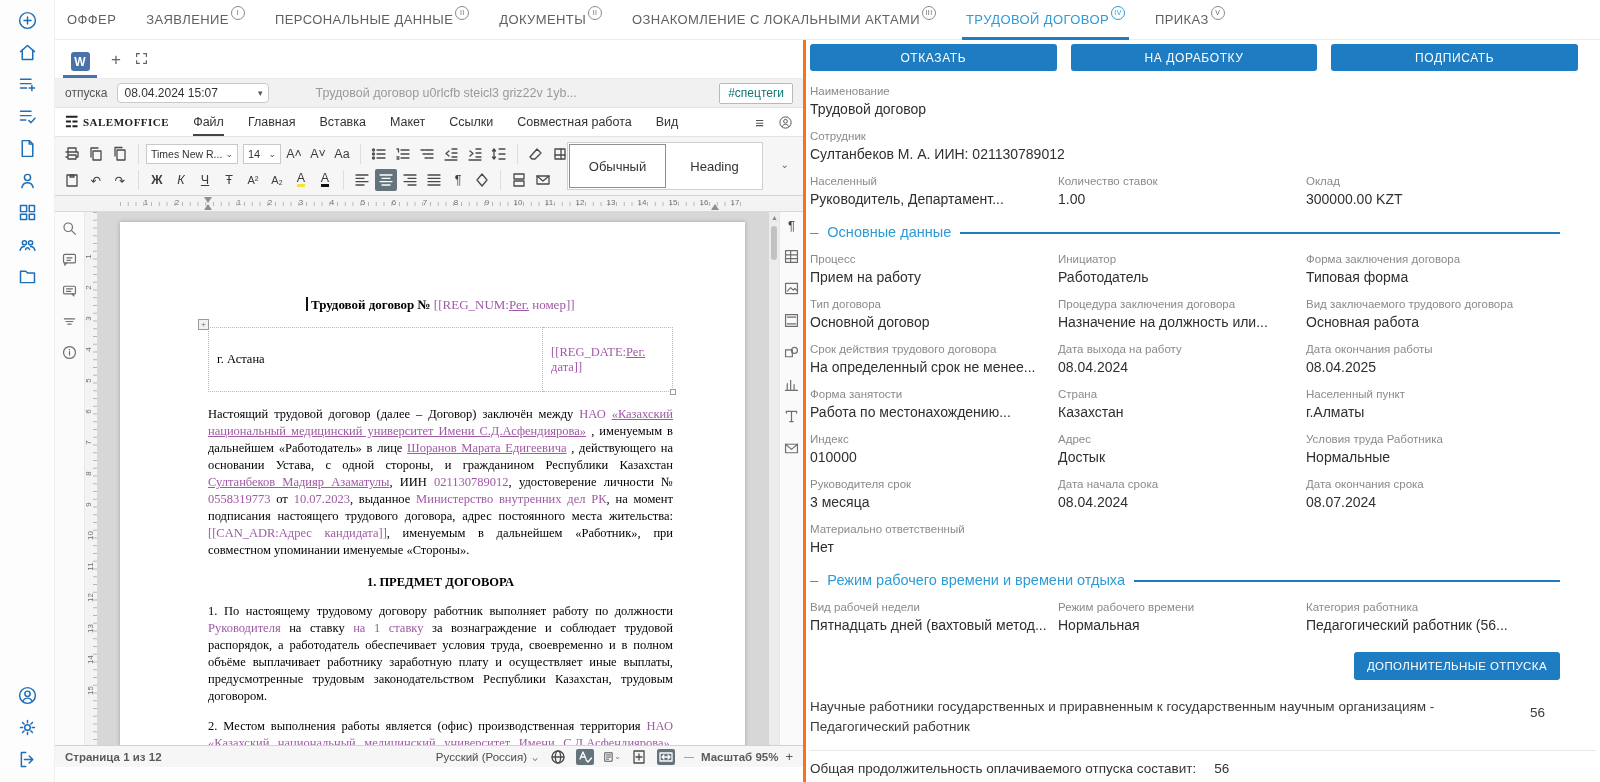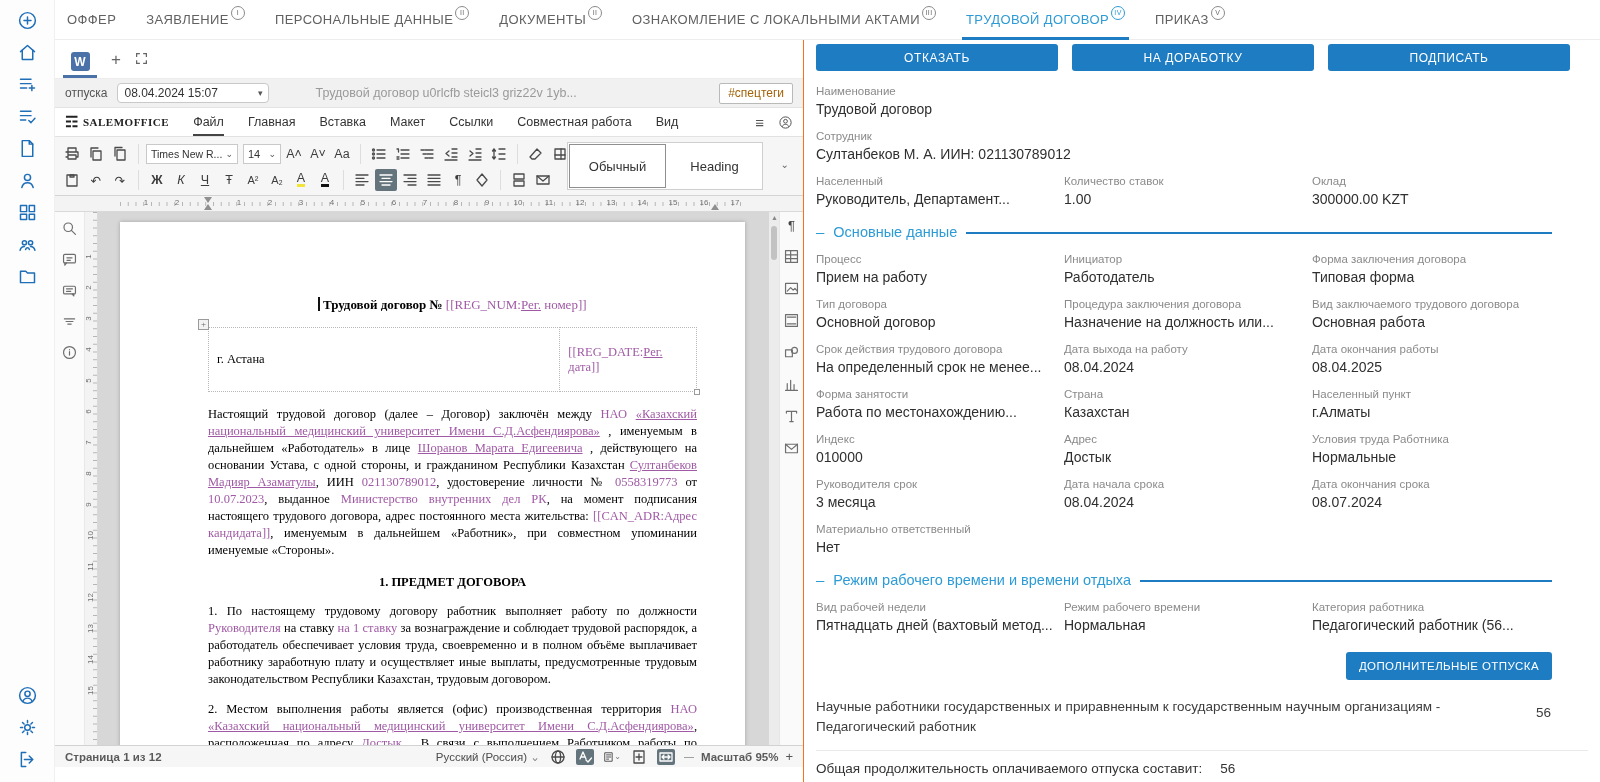--- a/index.html
+++ b/index.html
@@ -27,21 +27,21 @@
   .wtab .wsq{width:19px;height:19px;background:#4A72A8;color:#fff;border-radius:3px;font-weight:bold;font-size:12px;display:flex;align-items:center;justify-content:center}
   .wtab:after{content:"";position:absolute;left:0;right:0;bottom:0;height:3px;background:#4A72A8}
   .eplus{font-size:17px;color:#666;padding-bottom:8px;cursor:pointer}
   .efs{padding-bottom:9px;cursor:pointer}
   .versionbar{height:29px;background:#f1f1f1;display:flex;align-items:center;padding:0 10px;gap:10px;border-bottom:1px solid #e3e3e3}
   .vlabel{font-size:12px;color:#555}
   .vselect{width:152px;height:20px;background:#fff;border:1px solid #c9c9c9;border-radius:4px;display:flex;align-items:center;justify-content:space-between;
     font-size:12px;color:#333;padding:0 6px;cursor:pointer}
   .vcaret{font-size:9px;color:#555}
   .vdoctitle{flex:1;text-align:left;margin-left:36px;font-size:12.5px;color:#9a9a9a;white-space:nowrap;overflow:hidden}
-  .spectags{height:21px;background:#fff;border:1px solid #b9b9b9;border-radius:2px;font-size:12px;color:#a16207;display:flex;align-items:center;padding:0 8px;cursor:pointer}
+  .spectags{height:21px;background:#fff;border:1px solid #b9b9b9;border-radius:2px;font-size:12px;color:#0f766e;display:flex;align-items:center;padding:0 8px;cursor:pointer}
   .menubar{height:28px;background:#fff;display:flex;align-items:center;padding:0 10px;gap:24px}
   .brand{display:flex;align-items:center;gap:4px;font-family:"Liberation Serif",serif;font-weight:bold;font-size:11px;letter-spacing:.5px;color:#222}
   .brand .blogo{font-size:15px}
   .mitem{font-size:12.5px;color:#333;height:28px;display:flex;align-items:center;cursor:pointer;position:relative;white-space:nowrap}
   .menubar div.mitem:nth-of-type(2):after{content:"";position:absolute;left:0;right:0;bottom:-1px;height:3px;background:#444}
   .mright{margin-left:auto;display:flex;gap:14px;align-items:center;color:#555}
   .toolbar{position:relative;height:60px;background:#f6f6f6;border-top:1px solid #e2e2e2;border-bottom:1px solid #d4d4d4;padding:4px 6px}
   .trow{height:26px;display:flex;align-items:center;gap:2px}
   .tbico{min-width:22px;height:22px;display:flex;align-items:center;justify-content:center;color:#3d3d3d;font-size:12.5px;border-radius:2px;cursor:pointer}
   .tbico.active{background:#64747c;color:#fff}
@@ -73,21 +73,21 @@
   .lic *{stroke:#6e6e6e;fill:none;stroke-width:1.4;stroke-linecap:round;stroke-linejoin:round}
   .vruler{position:absolute;left:30px;top:0;bottom:0;width:13px;background:#f3f3f3;border-right:1px solid #d9d9d9;
     background-image:repeating-linear-gradient(180deg,#b5b5b5 0 1px,transparent 1px 7.75px);background-size:4px 7.75px;background-repeat:repeat-y;background-position:8px 0}
   .vruler span{position:absolute;left:1px;font-size:8px;color:#707070;transform:rotate(-90deg)}
   .rstrip{position:absolute;right:0;top:0;bottom:0;width:24px;background:#fafafa;border-left:1px solid #e6e6e6;
     display:flex;flex-direction:column;align-items:center;padding-top:6px;gap:15px}
   .rsb{position:absolute;right:24px;top:0;width:10px;height:100%;background:#ececec}
   .rsb .thumb{position:absolute;top:14px;left:2px;width:6px;height:34px;background:#c2c2c2;border-radius:3px}
   .rsb .up{position:absolute;top:2px;left:2px;font-size:7px;color:#888}
   .page{position:absolute;left:65px;top:10px;width:625px;height:560px;background:#fff;box-shadow:0 0 4px rgba(0,0,0,.25);
-    padding:75px 48px 0 88px;font-family:"Liberation Serif","DejaVu Serif",serif;font-size:12.5px;color:#000}
+    padding:75px 72px 0 88px;font-family:"Liberation Serif","DejaVu Serif",serif;font-size:12.5px;color:#000}
   .dtitle{text-align:center;font-size:13px;margin-bottom:14px;position:relative}
   .cursor{display:inline-block;width:1.5px;height:14px;background:#111;vertical-align:-2px;margin-right:3px}
   .run-k{color:#000}
   .run-p{color:#A05AA5}
   .run-pu{color:#A05AA5;text-decoration:underline}
   .run-b{font-weight:bold;color:#000}
   .dtablewrap{position:relative;margin-bottom:14px}
   .thandle{position:absolute;left:-10px;top:-8px;width:11px;height:11px;border:1px solid #9a9a9a;background:#f2f2f2;color:#666;
     font-size:9px;line-height:9px;text-align:center;cursor:move}
   .tresize{position:absolute;right:-3px;bottom:-3px;width:6px;height:6px;border:1px solid #9a9a9a;background:#fff}
@@ -98,21 +98,21 @@
   .dh{font-weight:bold;text-align:center;margin:16px 0 13px;font-size:12.5px}
   
   .statusbar{height:22px;background:#f6f6f6;border-top:1px solid #d2d2d2;display:flex;align-items:center;padding:0 10px;font-size:11.5px;color:#4c4c4c}
   .sright{margin-left:auto;display:flex;align-items:center;gap:9px}
   .stico{width:18px;height:16px;display:flex;align-items:center;justify-content:center;border-radius:2px;cursor:pointer;color:#555;font-size:11px}
   .stico.dark{background:#64747c;color:#fff}
   .stico.dark svg *{stroke:#fff}
   .zoomctl{display:flex;align-items:center;gap:7px}
   .zbtn{color:#555;font-size:13px;cursor:pointer}
   
-  .rpanel{position:absolute;left:803px;top:40px;width:797px;height:742px;background:#fff;border-left:1px solid #f97316;padding:4px 12px 0}
+  .rpanel{position:absolute;left:803px;top:40px;width:797px;height:742px;background:#fff;border-left:3px solid #f97316;padding:4px 4px 0}
   .actions{display:flex;gap:14px;padding-right:18px}
   .abtn{flex:1;height:27px;background:#1E7CC2;color:#fff;border:none;border-radius:3px;font-size:12px;letter-spacing:.6px;
     font-family:inherit;cursor:pointer;display:flex;align-items:center;justify-content:center}
   .field{min-width:0}
   .f-label{font-size:11.5px;color:#8a8a8a;margin-bottom:4px;white-space:nowrap;overflow:hidden}
   .f-value{font-size:14px;color:#2f2f2f;white-space:nowrap;overflow:hidden}
   .fstack .field{margin-bottom:13px}
   .fstack{margin-top:14px}
   .fgrid{display:grid;grid-template-columns:248px 248px 1fr;row-gap:13px;padding-right:36px}
   .sechdr{display:flex;align-items:center;gap:9px;color:#2D9BD6;font-size:14.5px;margin:17px 0 13px;padding-right:36px}

